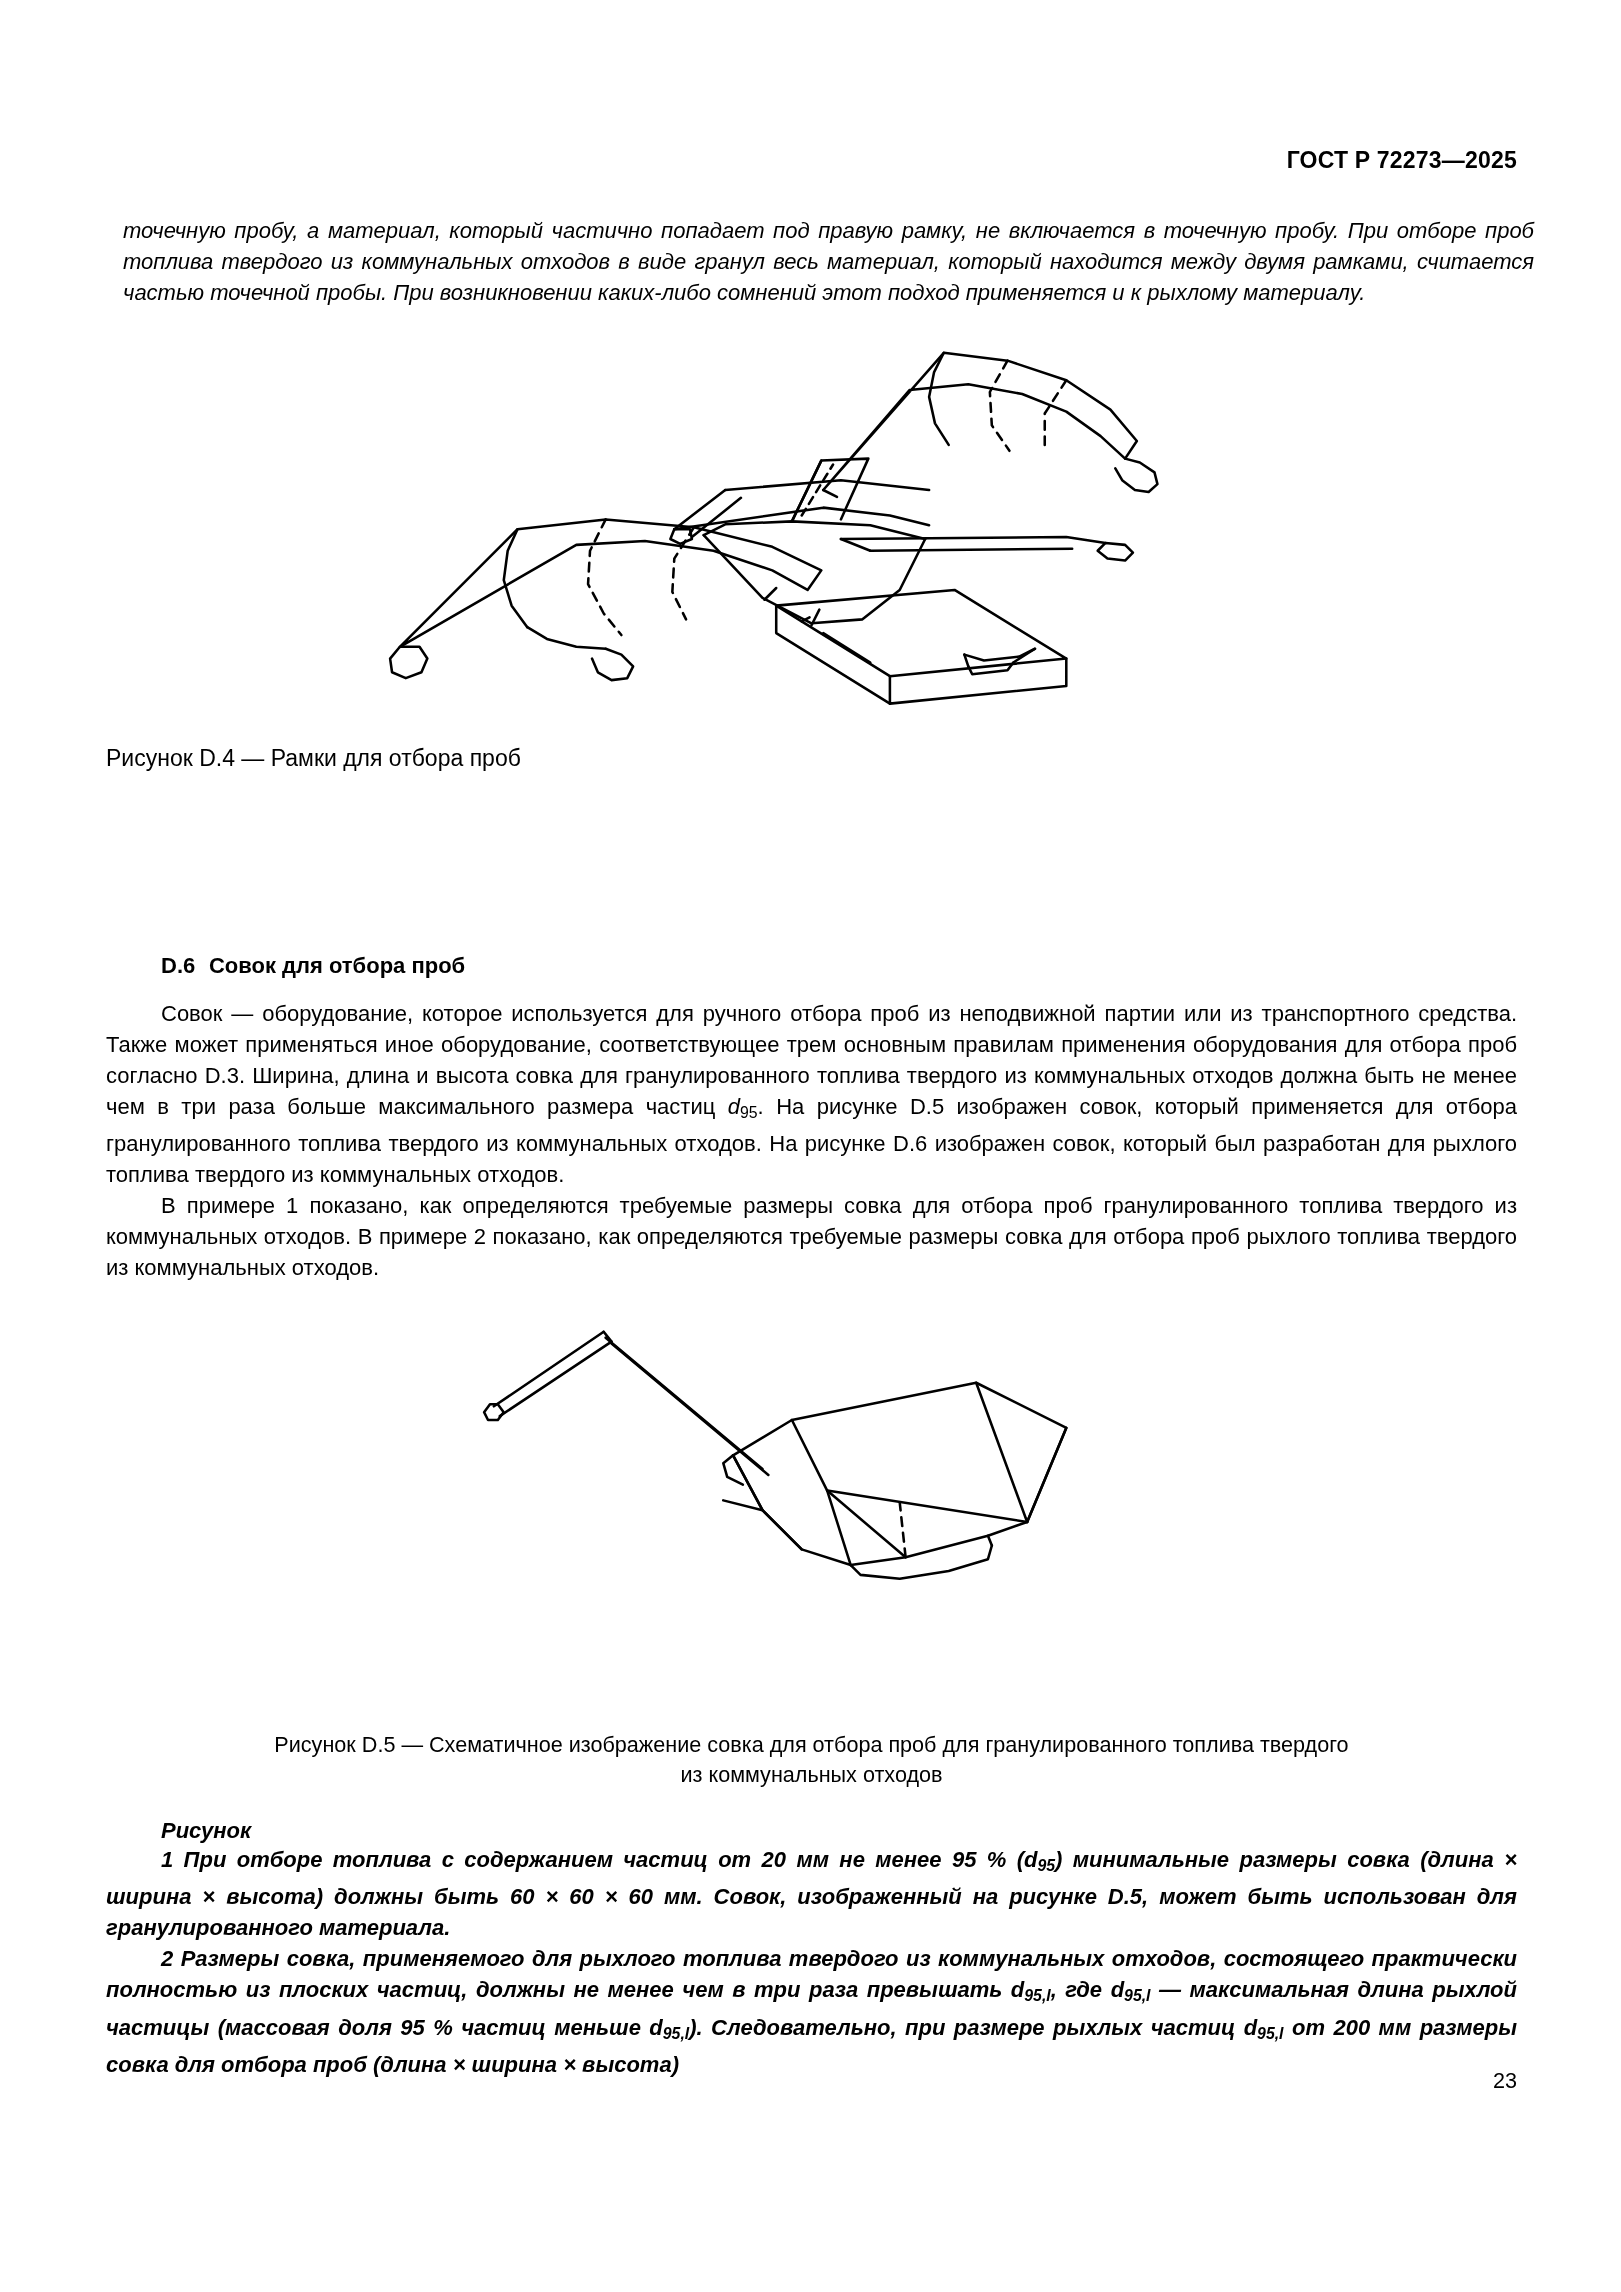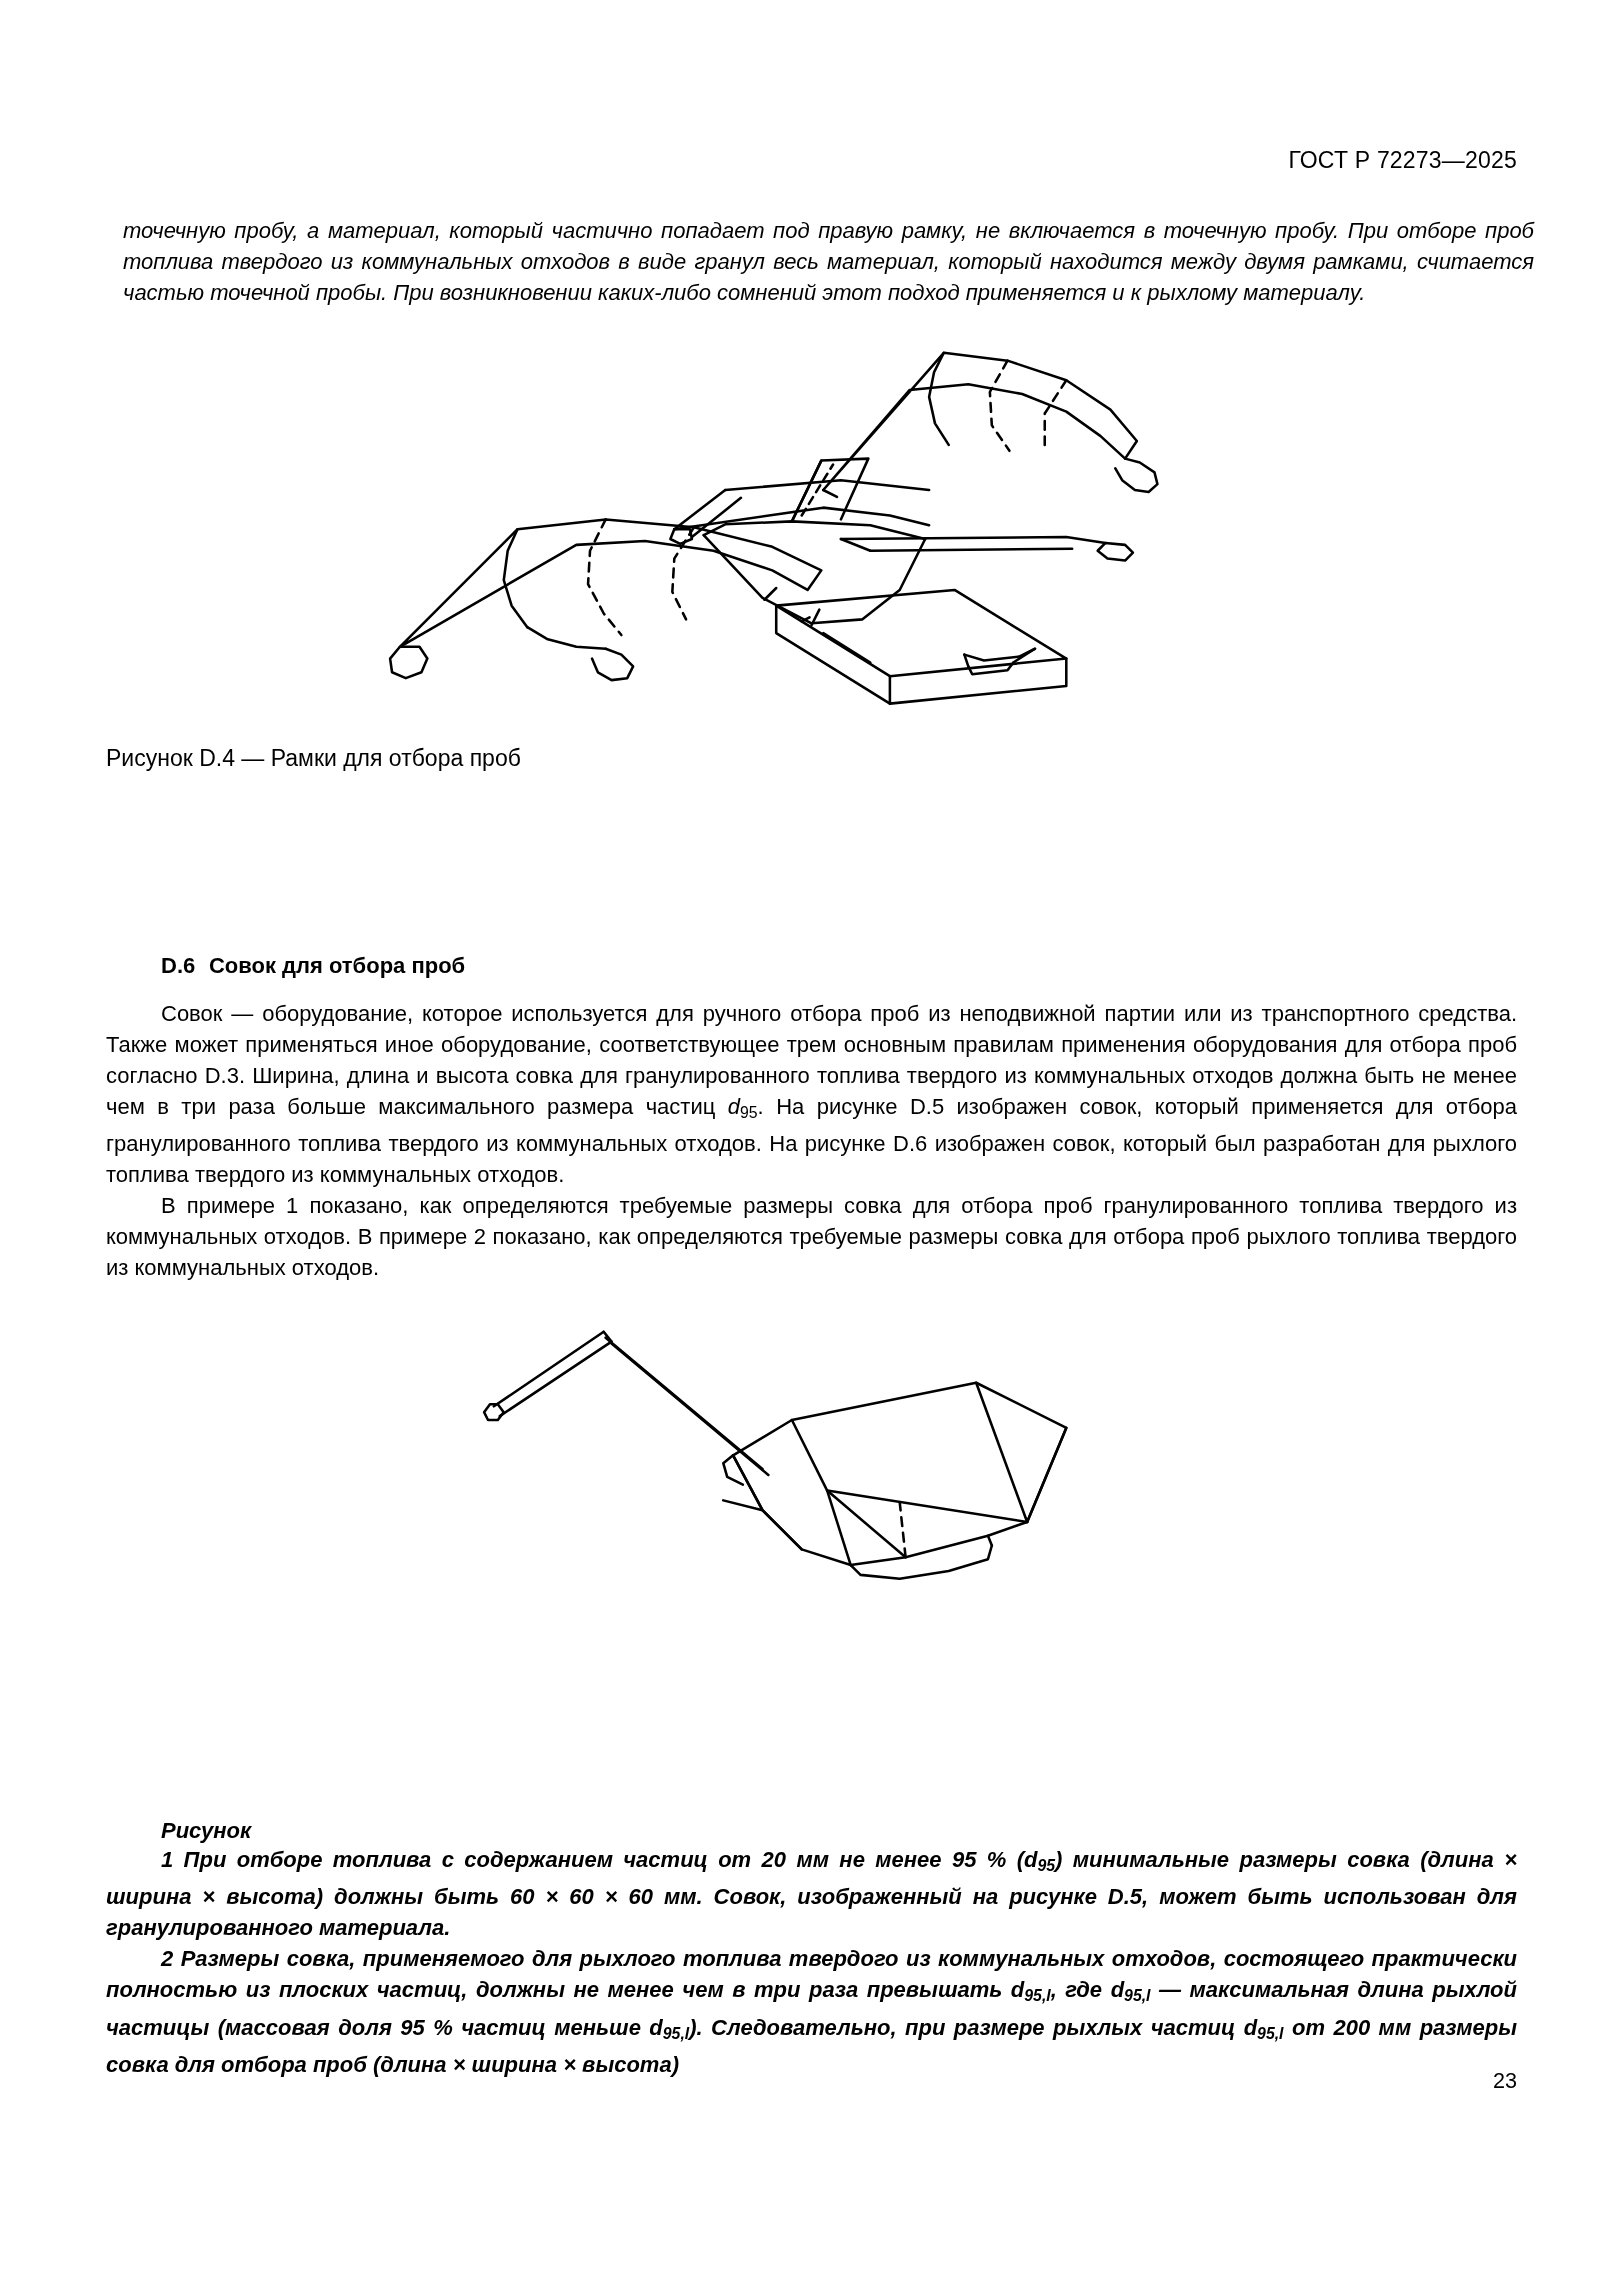--- a/index.html
+++ b/index.html
@@ -24,21 +24,21 @@
     left: 106px;
     top: 0;
     width: 1411px;
     height: 2293px;
   }
   .header {
     position: absolute;
     right: 0;
     top: 147px;
     font-size: 23px;
-    font-weight: normal;
+    font-weight: bold;
     letter-spacing: 0.2px;
     white-space: nowrap;
   }
   .para {
     font-size: 22px;
     line-height: 31px;
     text-align: justify;
     text-justify: inter-word;
     margin: 0;
   }
@@ -227,20 +227,24 @@
           <path d="M396 176 L600 208"></path>
           <path d="M330 196 L290 186" stroke-dasharray="0"></path>
           <path d="M476 244 L470 188" stroke-dasharray="9 7"></path>
           <path d="M300 140 L290 148 L294 162 L310 170"></path>
           <path d="M420 252 L430 262 L470 266 L520 258 L560 246 L564 232"></path>
           <path d="M560 222 L564 232"></path>
         </g>
       </svg>
     </div>
 
+    <div class="fig2-caption">
+      <div>Рисунок D.5 — Схематичное изображение совка для отбора проб для гранулированного топлива твердого</div>
+      <div>из  коммунальных отходов</div>
+    </div>
 
     <div class="examples">
       <p class="ex-title">Рисунок</p>
       <p class="ex-item">1  При отборе топлива с содержанием частиц от 20 мм не менее 95 % (<span class="it">d</span><sub>95</sub>) минимальные размеры совка (длина × ширина × высота) должны быть 60 × 60 × 60 мм. Совок, изображенный на рисунке D.5, может быть использован для гранулированного материала.</p>
       <p class="ex-item">2  Размеры совка, применяемого для рыхлого топлива твердого из коммунальных отходов, состоящего практически полностью из плоских частиц, должны не менее чем в три раза превышать <span class="it">d</span><sub>95,l</sub>, где <span class="it">d</span><sub>95,l</sub> — максимальная длина рыхлой частицы (массовая доля 95 % частиц меньше <span class="it">d</span><sub>95,l</sub>). Следовательно, при размере рыхлых частиц <span class="it">d</span><sub>95,l</sub> от 200 мм размеры совка для отбора проб (длина × ширина × высота)</p>
     </div>
 
     <div class="page-number">23</div>
 
   </div>

